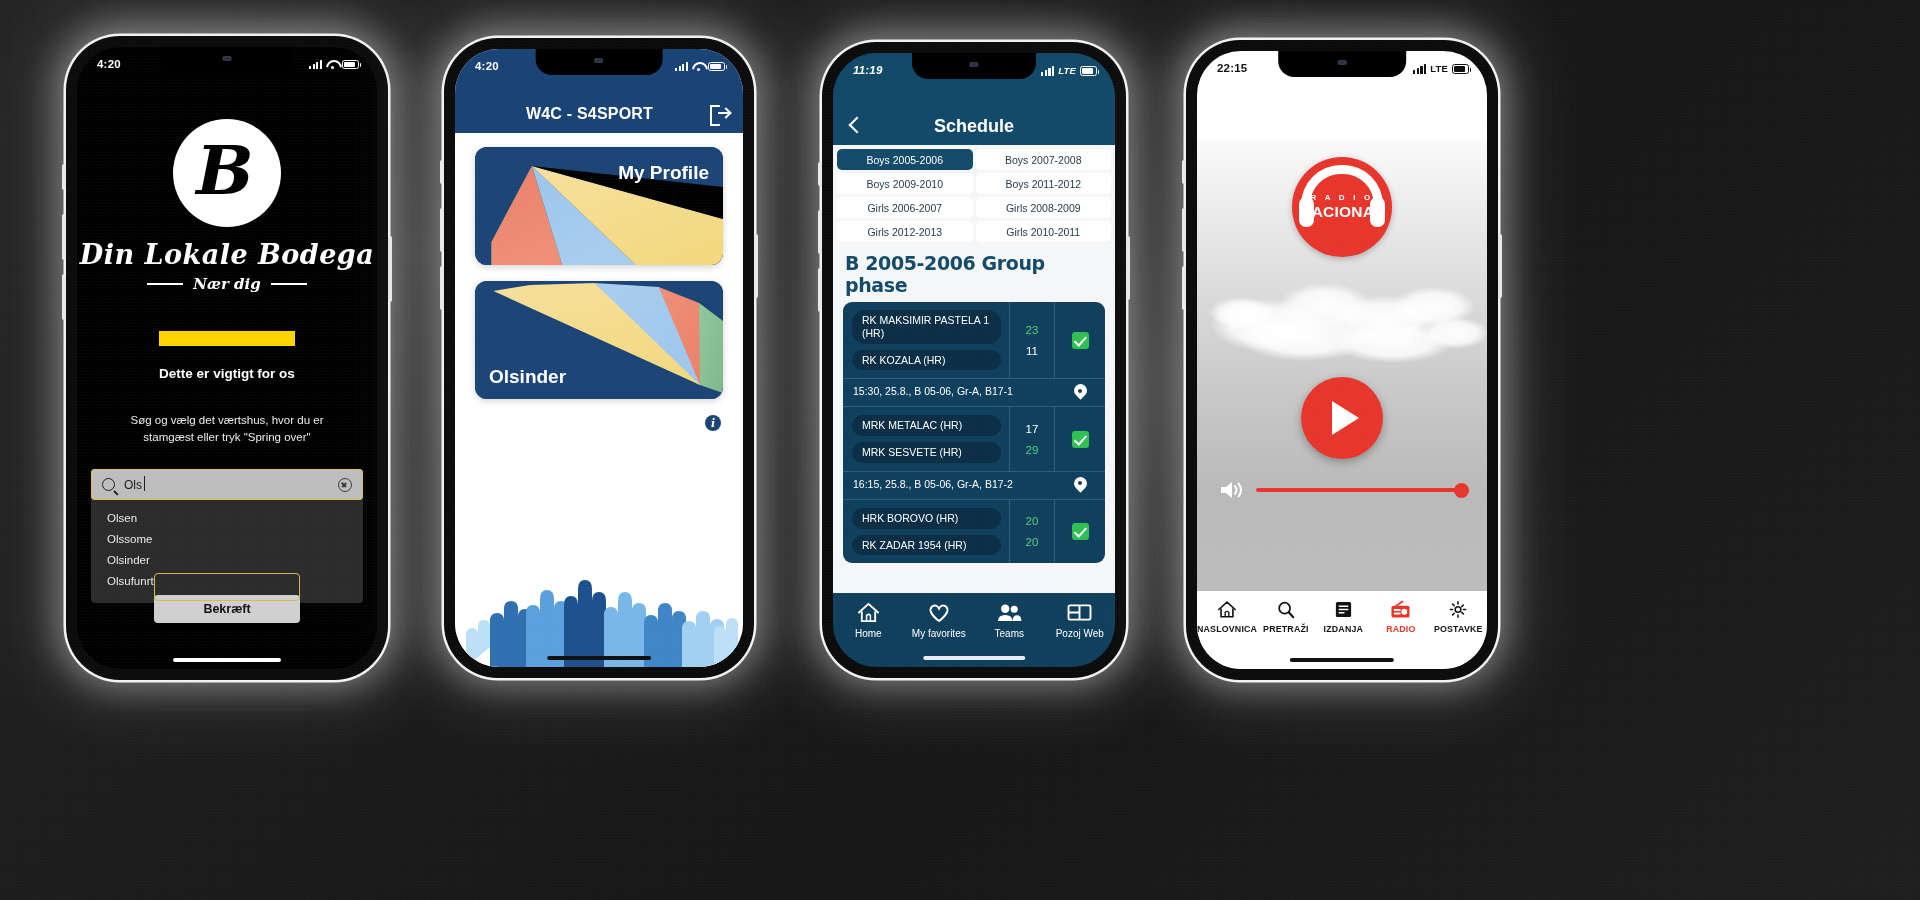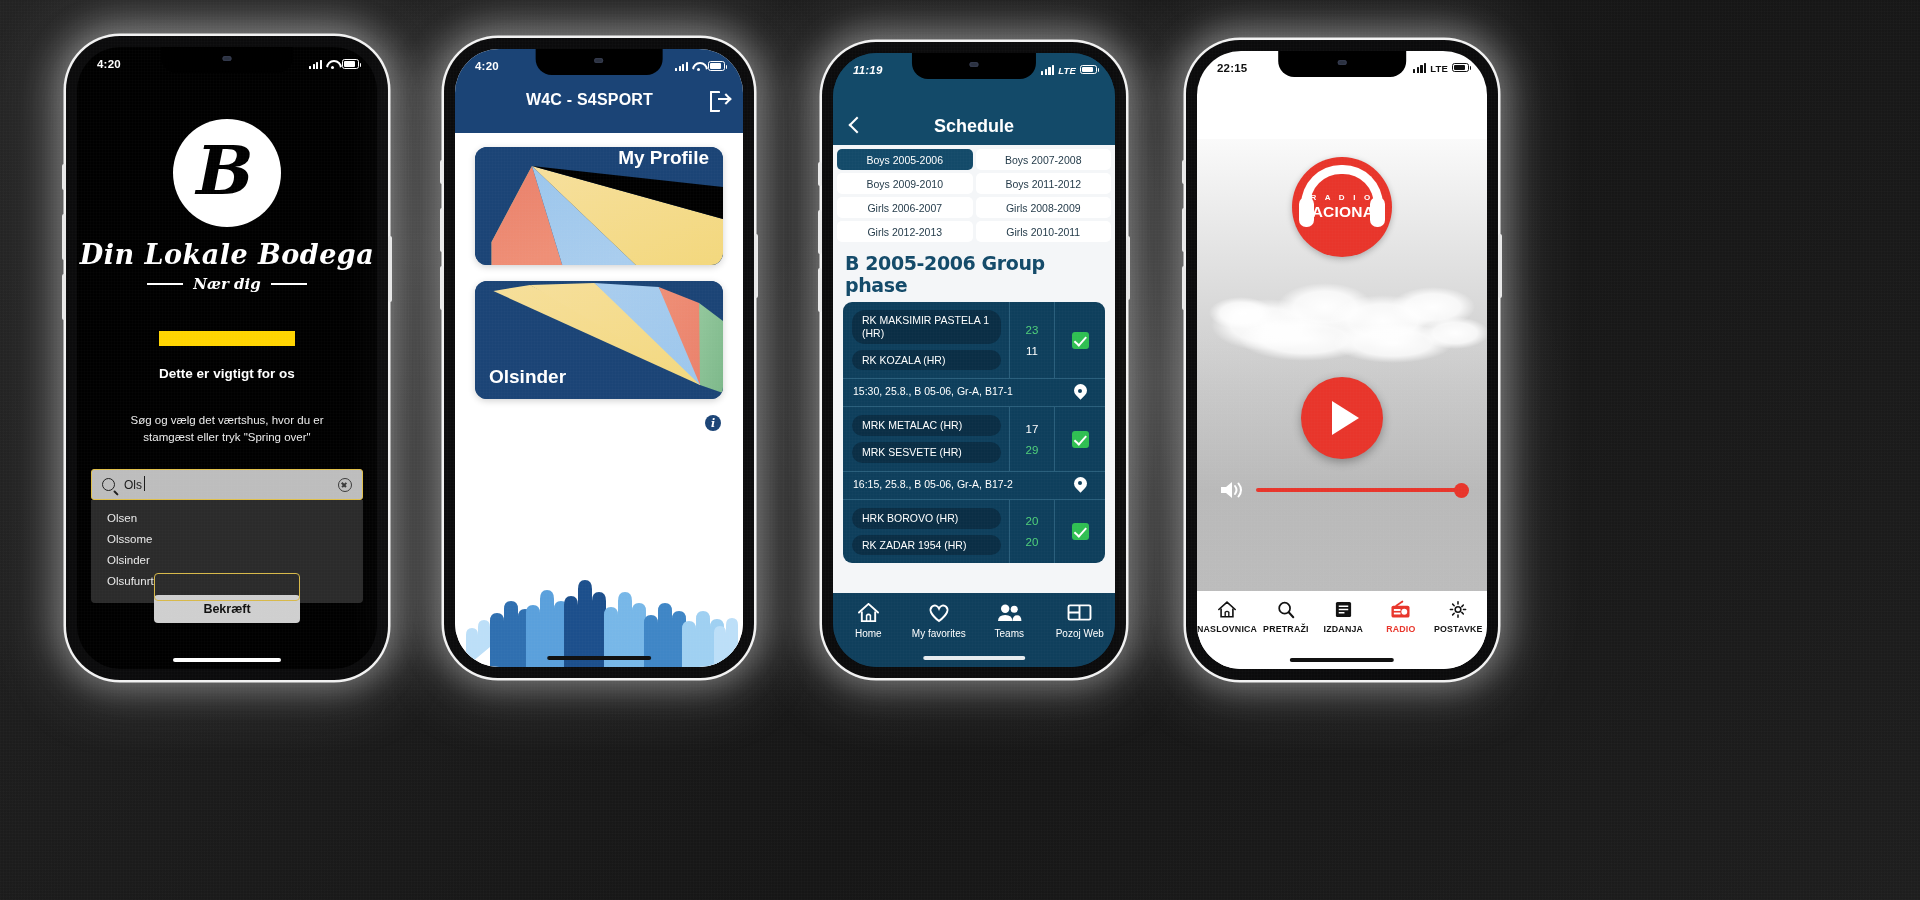--- a/index.html
+++ b/index.html
@@ -59,21 +59,21 @@
     background: #2b3140;
     box-shadow: inset 0 0 2px #49506a;
   }
   .statusbar {
     position: absolute; top: 0; left: 0; right: 0; height: 30px;
     display: flex; align-items: center; justify-content: space-between;
     padding: 4px 18px 0 20px;
     font-size: 11.5px; font-weight: 700; letter-spacing: .2px;
     z-index: 25;
   }
-  .sb-right { display: flex; align-items: flex-start; gap: 4px; }
+  .sb-right { display: flex; align-items: flex-end; gap: 4px; }
   .bars { display: inline-flex; align-items: flex-end; gap: 1.4px; height: 10px; }
   .bars i { display: block; width: 2.2px; border-radius: .6px; background: currentColor; }
   .bars i:nth-child(1){height:3.5px} .bars i:nth-child(2){height:5.5px}
   .bars i:nth-child(3){height:7.5px} .bars i:nth-child(4){height:9.5px}
   .wifi { width: 12px; height: 10px; position: relative; }
   .wifi::before {
     content: ""; position: absolute; left: 0; top: 1px; width: 12px; height: 12px;
     border: 2.2px solid currentColor; border-radius: 50%;
     clip-path: polygon(0 0, 100% 0, 100% 42%, 50% 62%, 0 42%);
   }
@@ -163,41 +163,41 @@
   }
   .p1 .homebar { background: #fff; }
 
   
   #phone2 { left: 444px; top: 38px; width: 310px; height: 640px; }
   .p2 { background: #fff; }
   .p2 .statusbar { color: #fff; }
   .p2-appbar {
     position: absolute; top: 0; left: 0; right: 0; height: 84px;
     background: #1b4476; display: flex; align-items: flex-end;
-    padding: 0 14px 24px 14px; z-index: 20;
+    padding: 0 14px 10px 14px; z-index: 20;
   }
   .p2-title { flex: 1; text-align: center; color: #fff; font-size: 16px; font-weight: 700; letter-spacing: .2px; }
   .logout-icon { width: 19px; height: 17px; position: relative; flex: none; margin-bottom: 1px; }
   .logout-icon::before {
     content: ""; position: absolute; left: 0; top: 0; width: 8px; height: 17px;
     border: 2px solid #fff; border-right: none; border-radius: 1px;
   }
   .logout-icon .arr { position: absolute; right: 0; top: 7px; width: 11px; height: 2px; background: #fff; }
   .logout-icon .arr::after {
     content:""; position:absolute; right: -1px; top: -3.5px; width: 6px; height: 6px;
     border-top: 2px solid #fff; border-right: 2px solid #fff; transform: rotate(45deg);
   }
   .p2-body { position: absolute; top: 84px; left: 0; right: 0; bottom: 0; background: #fff; padding: 14px 20px 0 20px; }
   .tile {
     height: 118px; border-radius: 12px; overflow: hidden; position: relative;
     box-shadow: 0 2px 7px rgba(0,0,0,0.18); margin-bottom: 16px;
     background: #1b4476;
   }
   .tile-label { position: absolute; color: #fff; font-size: 19px; font-weight: 700; z-index: 3; }
-  .tile-label.tr { right: 14px; top: 0; }
+  .tile-label.tr { right: 14px; top: 15px; }
   .tile-label.bl { left: 14px; bottom: 11px; }
   .info-row { display: flex; justify-content: flex-end; padding-right: 2px; margin-top: 2px; }
   .info-icon {
     width: 16px; height: 16px; border-radius: 50%; background: #1b4476; color: #fff;
     font-size: 11px; font-weight: 700; font-family: "DejaVu Serif", serif;
     display: flex; align-items: center; justify-content: center; font-style: italic;
   }
   .hands { position: absolute; left: 0; right: 0; bottom: 0; height: 150px; overflow: hidden; }
   .p2 .homebar { background: #111; }
 

